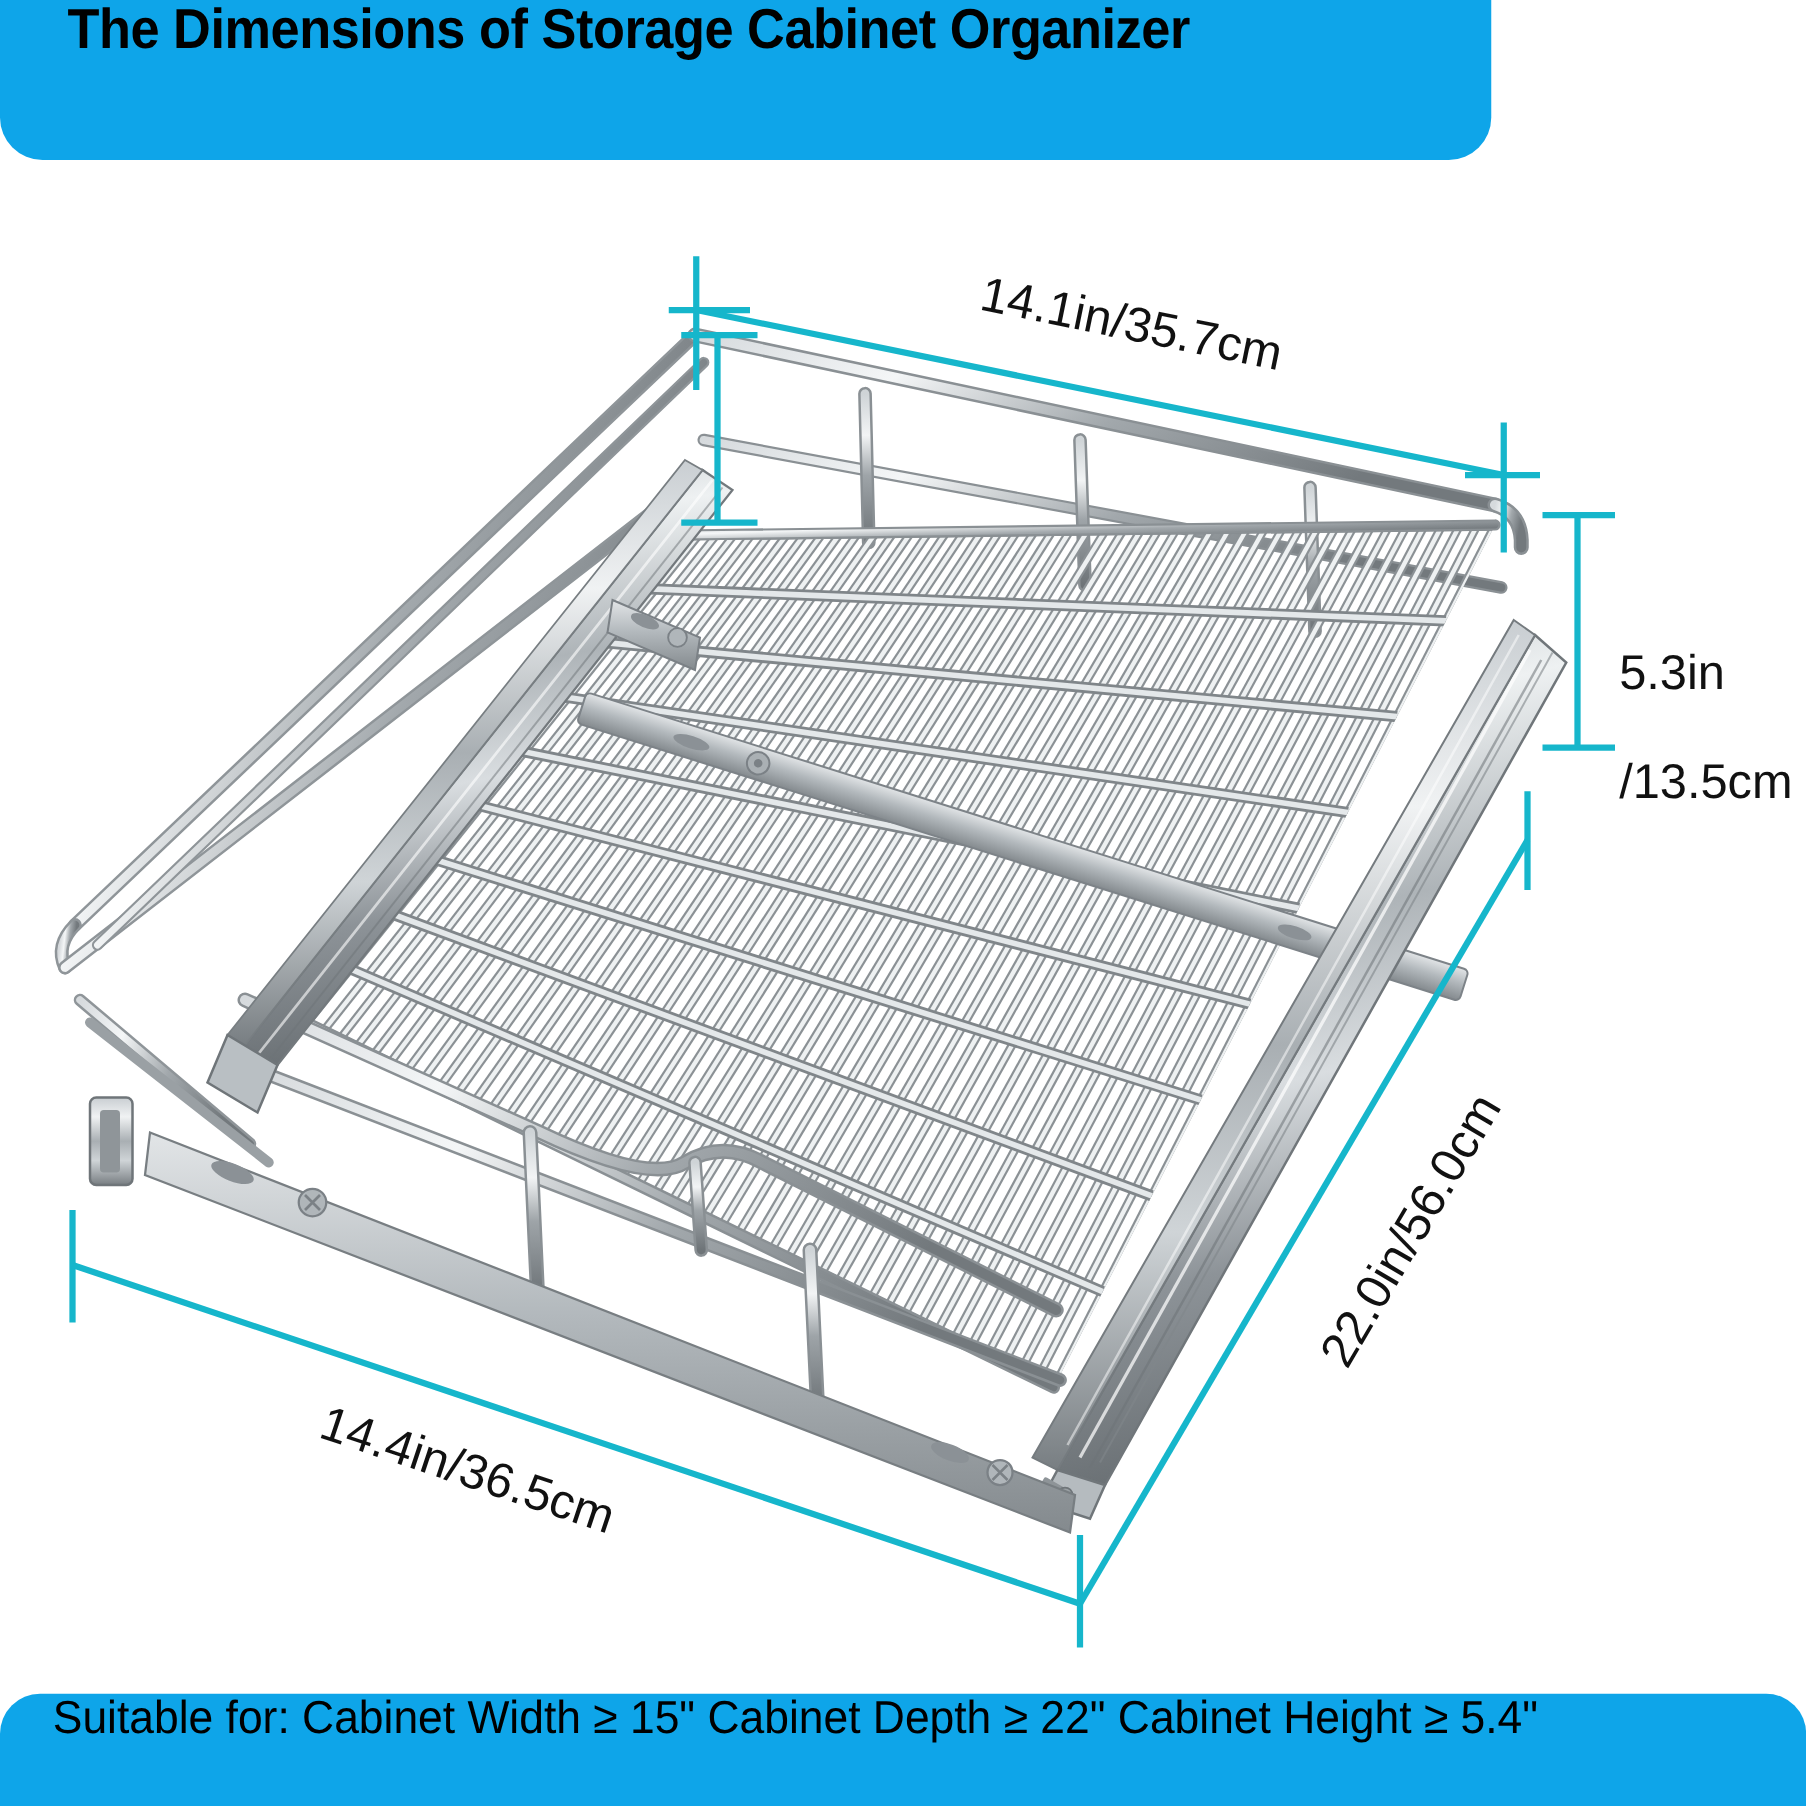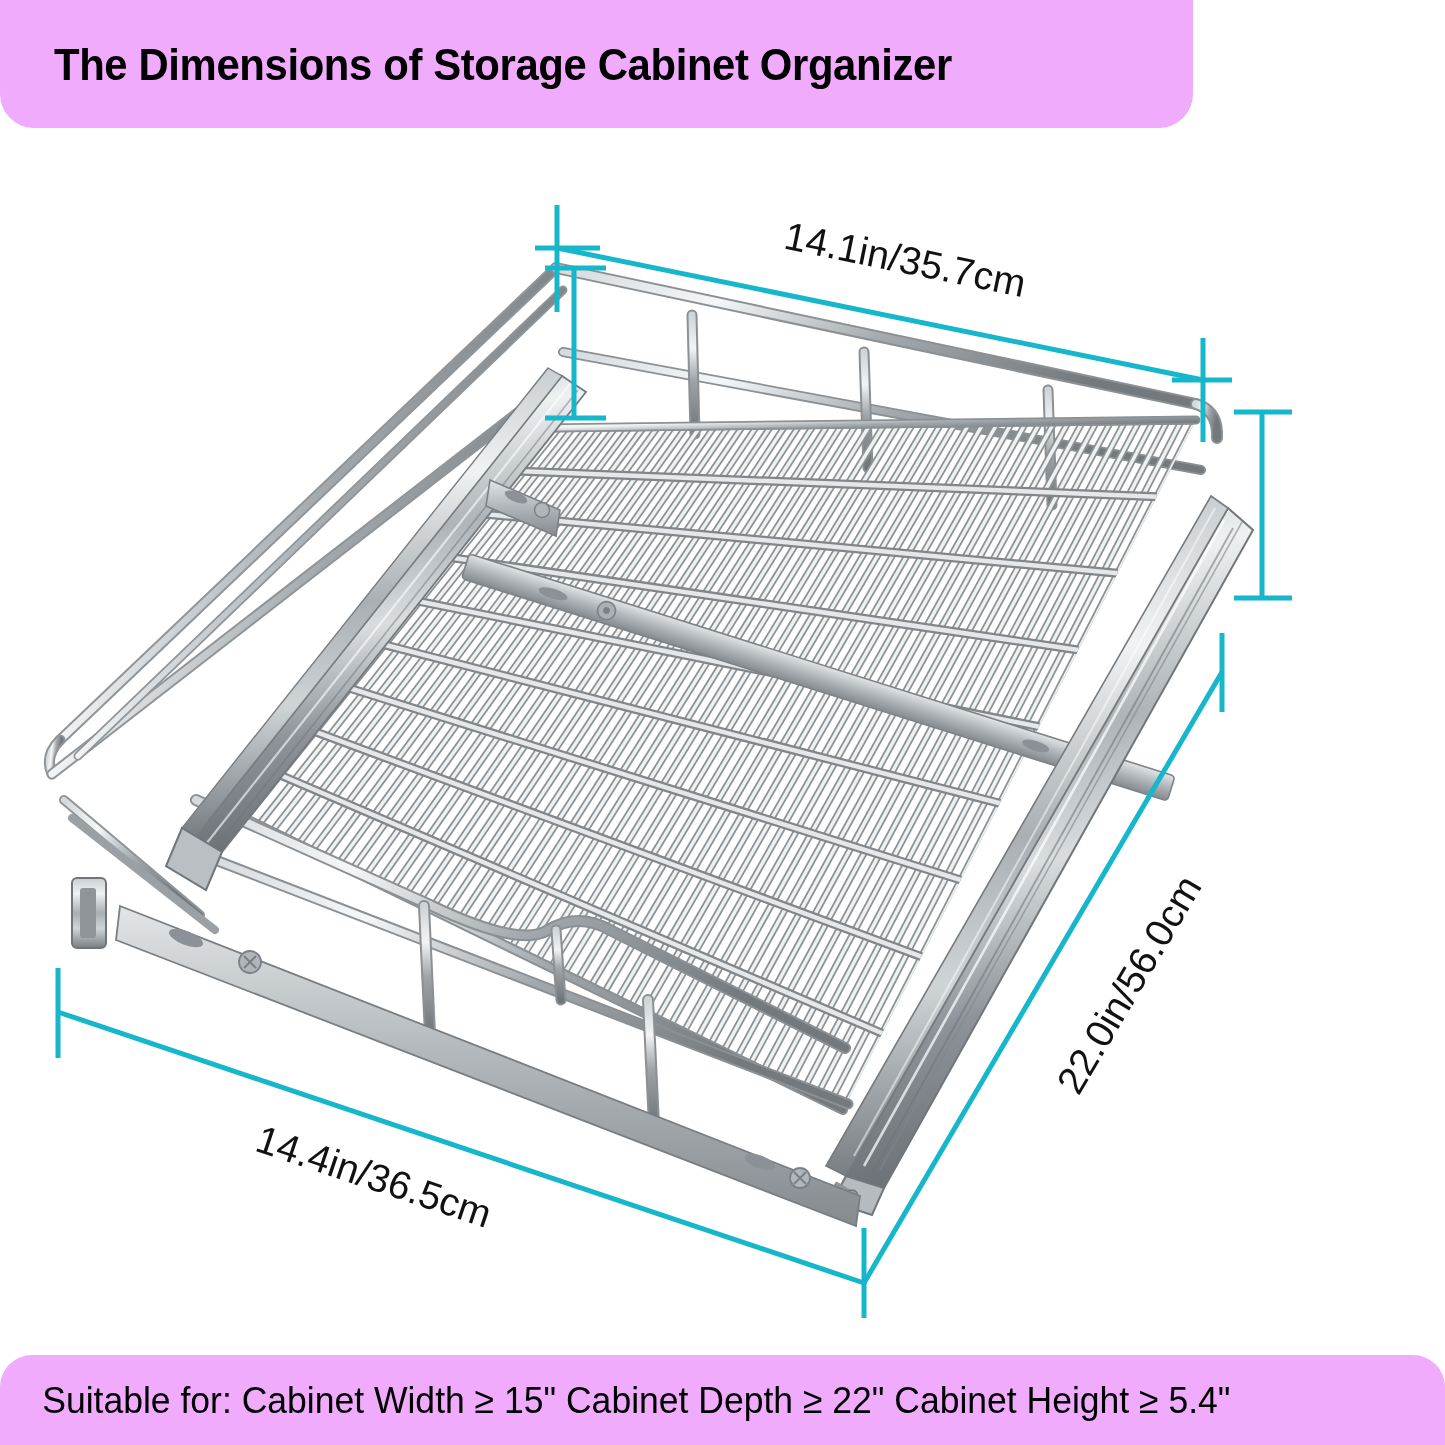--- a/index.html
+++ b/index.html
@@ -17,23 +17,23 @@
     position: relative;
     width: 1445px;
     height: 1445px;
     background: #ffffff;
     overflow: hidden;
   }
 
   
   .banner {
     position: absolute;
-    background: #f0abfc;
+    background: #0ea5e9;
     display: flex;
-    align-items: center;
+    align-items: flex-start;
   }
   #header-banner {
     left: 0;
     top: 0;
     width: 1193px;
     height: 128px;
     border-bottom-right-radius: 34px;
     border-bottom-left-radius: 34px;
   }
   #header-title {
@@ -412,20 +412,24 @@
         <line x1="58" y1="968" x2="58" y2="1058"></line>
         <line x1="58" y1="1012" x2="864" y2="1283"></line>
       </g>
 
     </g>
   </svg>
 
   <div class="dim-label" style="left:789px; top:216px; transform: rotate(11.5deg); transform-origin: left top;">14.1in/35.7cm</div>
 
 
+  <div class="dim-label two-line" style="left:1252px; top:473px;">
+    <span>5.3in</span><br>
+    <span>/13.5cm</span>
+  </div>
 
   <div class="dim-label" style="left:1050px; top:1080px; transform: rotate(-59.5deg); transform-origin: left top;">22.0in/56.0cm</div>
 
   <div class="dim-label" style="left:264px; top:1119px; transform: rotate(18.5deg); transform-origin: left top;">14.4in/36.5cm</div>
 
   <div class="banner" id="header-banner">
     <div id="header-title">The Dimensions of Storage Cabinet Organizer</div>
   </div>
 
   <div class="banner" id="footer-banner">

